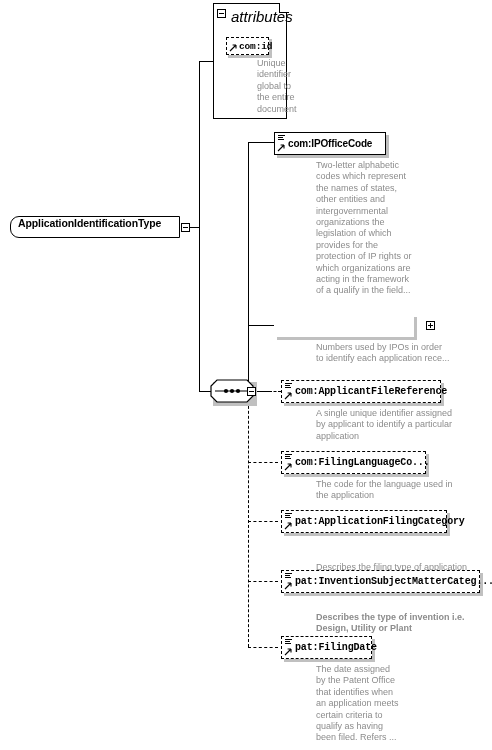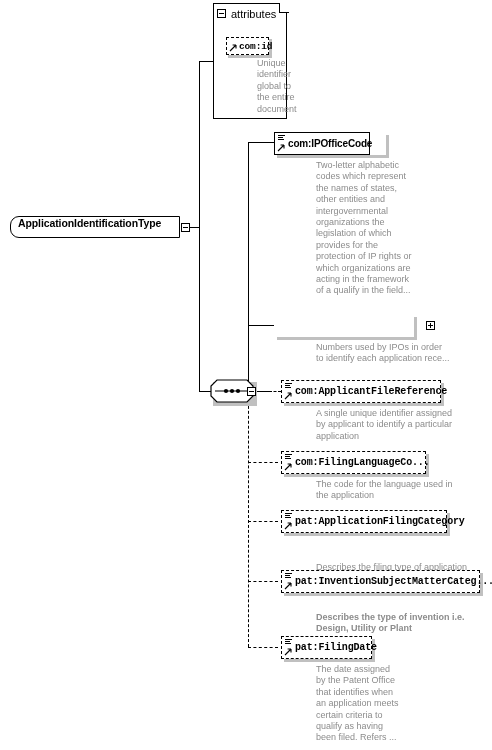--- a/index.html
+++ b/index.html
@@ -74,21 +74,22 @@
     background: #fff;
     border-left: 1px solid #000;
     border-bottom: 1px solid #000;
   }
   .attr-fold-cover {
     position: absolute;
     background: #fff;
   }
   .attr-title {
     position: absolute;
-    font-size: 11px;
+    font-size: 15px;
+    font-style: italic;
     color: #000;
     white-space: nowrap;
   }
 
   
   .pm-box {
     position: absolute;
     width: 9px;
     height: 9px;
     border: 1px solid #000;
@@ -266,21 +267,21 @@
       <circle cx="16" cy="12" r="2.1" fill="#000"></circle>
       <circle cx="22" cy="12" r="2.1" fill="#000"></circle>
       <circle cx="28" cy="12" r="2.1" fill="#000"></circle>
     </svg>
   </div>
   <div class="pm-shadow" style="left:249px; top:389px;"></div>
   <div class="pm-box" style="left:247px; top:387px;"></div>
 
   <div class="node-shadow" style="left:277px; top:155px; width:112px; height:3px;"></div>
   <div class="node-shadow" style="left:386px; top:135px; width:3px; height:23px;"></div>
-  <div class="node required" style="left:274px; top:132px; width:96px; height:23px;">
+  <div class="node required" style="left:274px; top:132px; width:112px; height:23px;">
     <span class="node-glyph">
         <i></i>
         <i></i>
         <i></i>
       </span>
     <span class="node-arrow">
       <svg width="8" height="8" viewBox="0 0 8 8">
           <path d="M1 7 L7 1 M7 1 L3.6 1 M7 1 L7 4.4" stroke="#000" stroke-width="1.1" fill="none"></path>
         </svg>
     </span>

